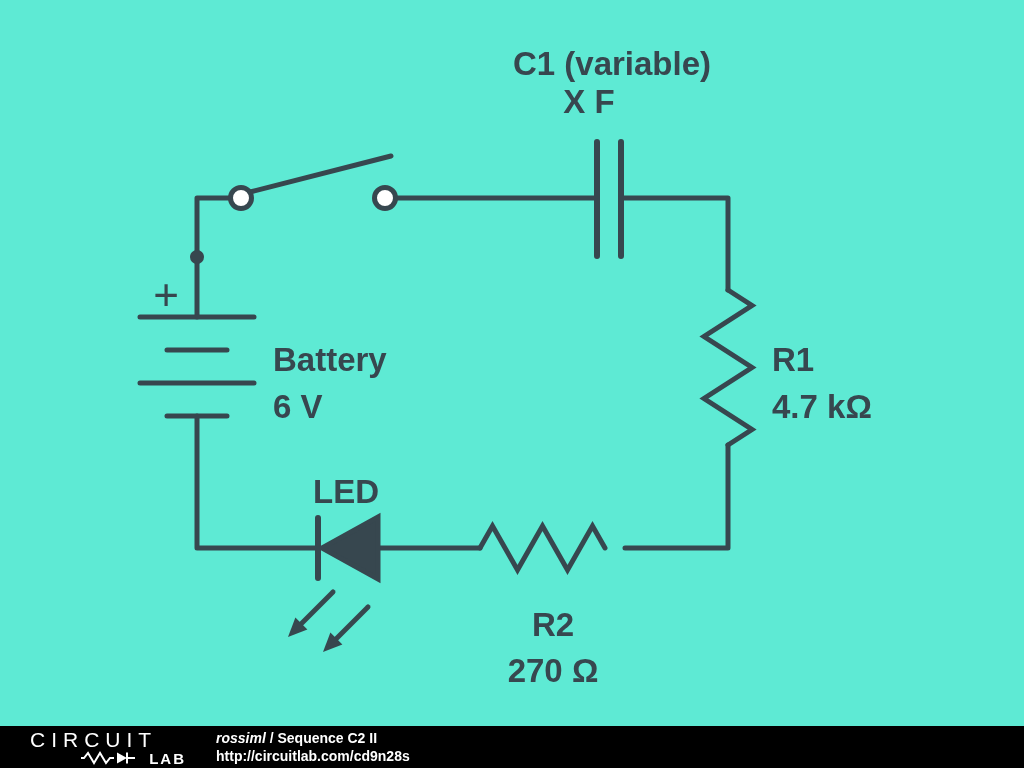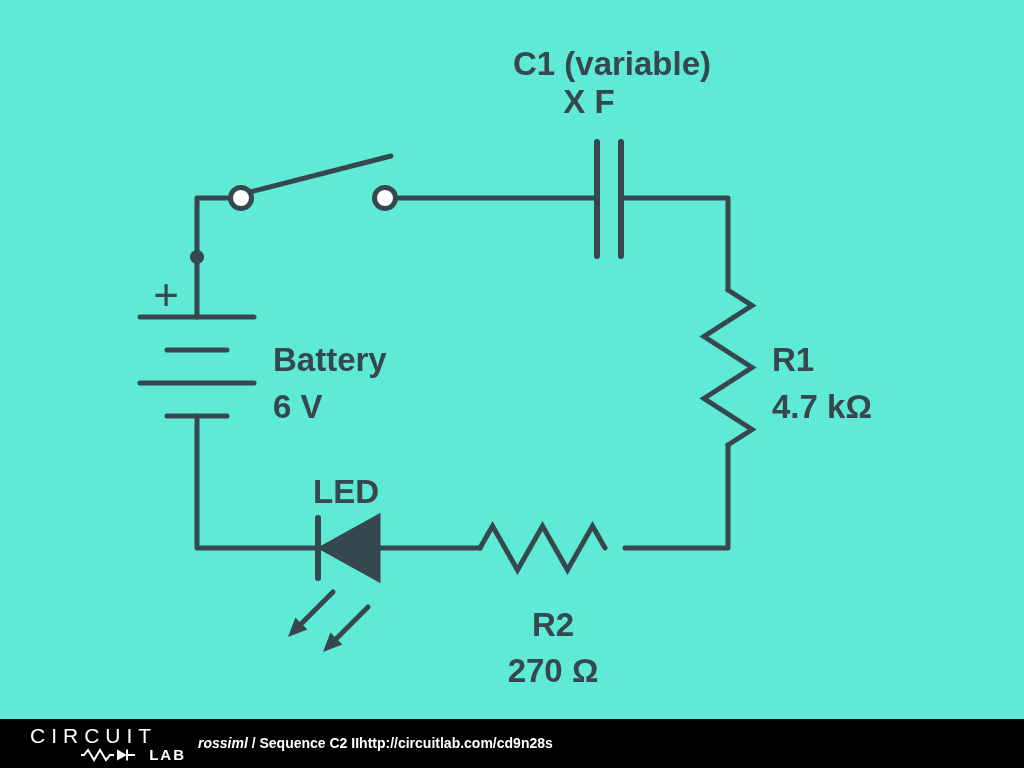--- a/index.html
+++ b/index.html
@@ -4,30 +4,30 @@
 <style>
   html,body{margin:0;padding:0;background:#fff;}
   .page{
     position:relative;width:1024px;height:768px;background:#5eead4;overflow:hidden;
     font-family:"Liberation Sans", sans-serif;
   }
   .schematic{position:absolute;top:0;left:0;}
   .sch-text{font-family:"Liberation Sans", sans-serif;font-weight:bold;font-size:33px;}
   .sch-plus{font-family:"Liberation Sans", sans-serif;font-weight:400;font-size:44px;}
   .footer{
-    position:absolute;left:0;bottom:0;width:1024px;height:49px;
+    position:absolute;left:0;bottom:0;width:1024px;height:42px;
     display:flex;align-items:center;box-sizing:border-box;padding-left:30px;
   }
   .logo{display:flex;flex-direction:column;justify-content:center;width:160px;flex:0 0 auto;}
   .logo-top{
     font-size:21px;letter-spacing:6px;font-weight:400;line-height:1;
   }
   .logo-bottom{display:flex;align-items:center;justify-content:flex-end;gap:3px;margin-top:1px;padding-right:4px;}
   .logo-bottom .lab{font-size:15px;font-weight:bold;letter-spacing:2px;line-height:1;}
-  .footer-text{margin-left:8px;display:flex;justify-content:center;line-height:1.3;}
+  .footer-text{margin-left:26px;display:flex;flex-direction:column;justify-content:center;line-height:1.3;}
   .footer-title{font-size:14px;font-weight:bold;}
   .footer-title .author{font-style:italic;}
   .footer-url{font-size:14px;font-weight:bold;}
 </style>
 </head>
 <body>
 
 <div class="page">
 
   <svg class="schematic" width="1024" height="726" viewBox="0 0 1024 726">

